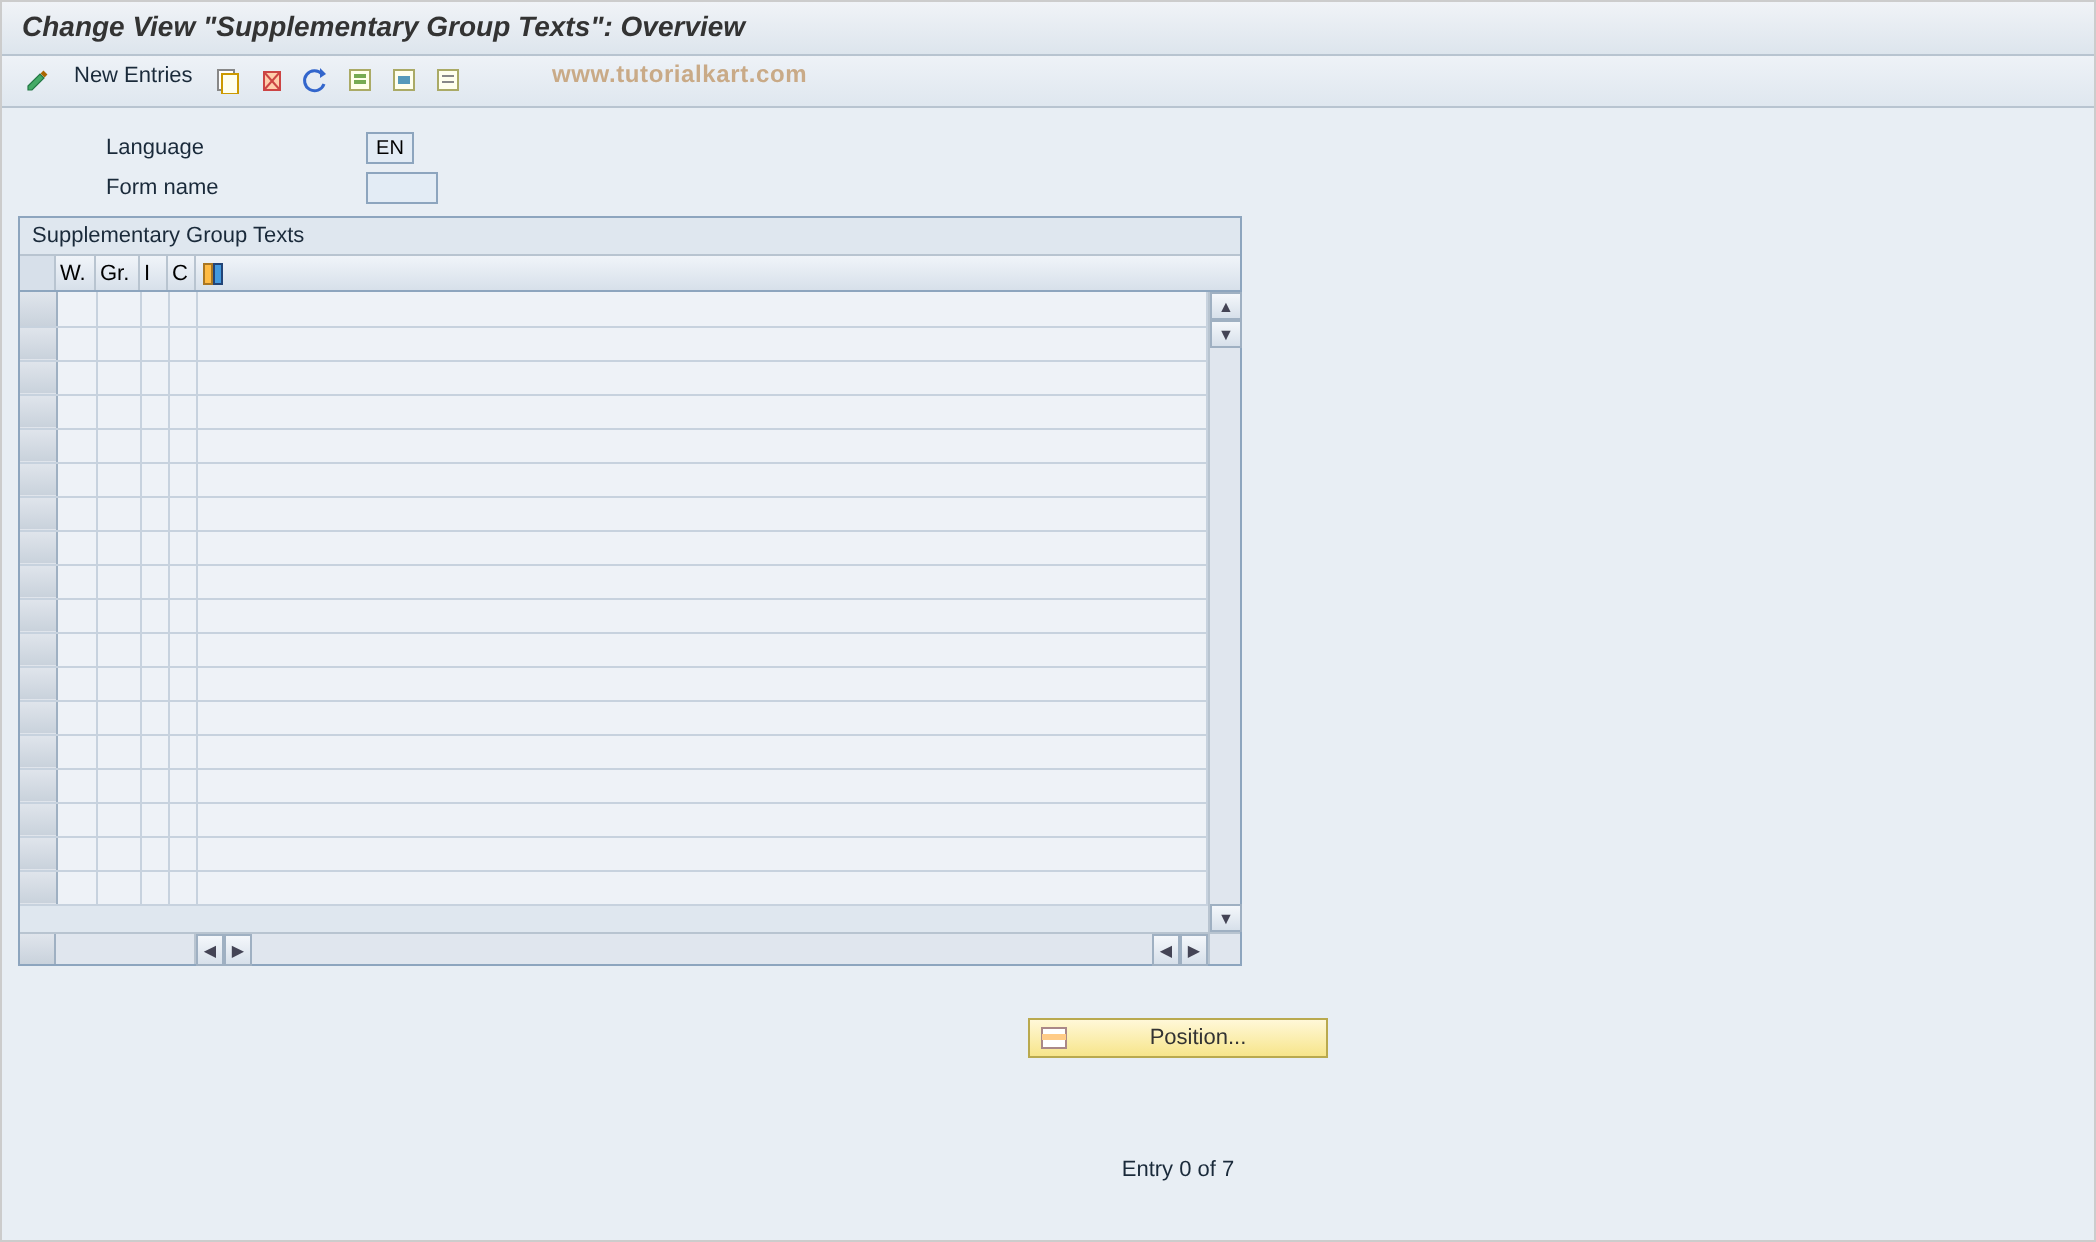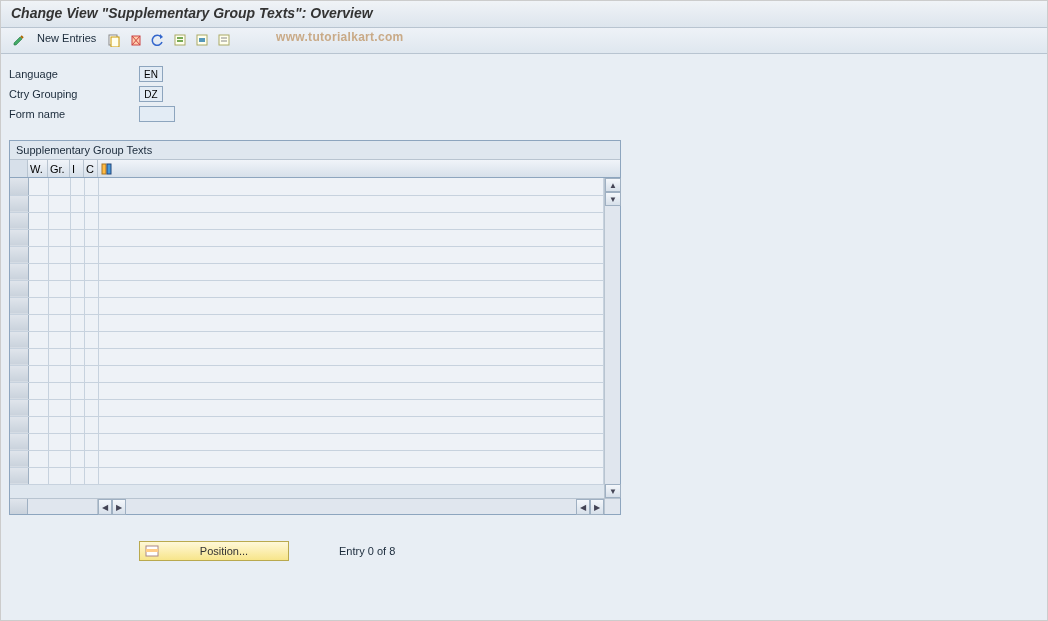--- a/index.html
+++ b/index.html
@@ -49,32 +49,32 @@
   .watermark {
     position:absolute;
     left:275px; top:2px;
     font-size:12px; font-weight:bold;
     color:#c9aa87;
     letter-spacing:0.3px;
     pointer-events:none;
   }
   .content { padding: 10px 8px; }
   .field-row { display:flex; align-items:center; height:20px; margin-bottom:0px;}
-  .field-label { width:130px; color:#1a2a3a; }
+  .field-label { width:130px; color:#1a2a3a;margin-left:44px; }
   .field-box {
     min-width:24px; height:16px;
     background:#e3ecf5;
     border:1px solid #8da5be;
     display:inline-flex; align-items:center; justify-content:center;
     font-size:10px; padding:0 2px;
   }
   .field-box.empty { width:36px; }
 
   .table-frame {
-    margin-top:16px;
+    margin-top:4px;
     width: 612px;
     border:1px solid #8da5be;
     background:#dfe7ef;
   }
   .table-title {
     padding:3px 6px;
     background:#dfe7ef;
     border-bottom:1px solid #b8c4d0;
     color:#1a2a3a;
   }
@@ -148,20 +148,21 @@
     display:flex; align-items:center; justify-content:center; font-size:8px; color:#445;
   }
   .hscroll .track{flex:1;}
   .hscroll .corner{width:16px; border-left:1px solid #b8c4d0;}
   .footer {
     margin-top:26px;
     display:flex;
     align-items:center;
     gap:50px;
     padding-left:130px;
+    flex-direction:column;
   }
   .position-btn {
     width:150px; height:20px;
     background:linear-gradient(#fff8d8,#f7e58a);
     border:1px solid #b9a94e;
     display:flex; align-items:center;
     cursor:pointer;
     padding:0 4px;
   }
   .position-btn .picon {
@@ -227,24 +228,20 @@
       </svg>
   </div>
   <div class="watermark">www.tutorialkart.com</div>
 </div>
 
 <div class="content">
 
   <div class="field-row">
     <div class="field-label">Language</div>
     <div class="field-box">EN</div>
-  </div>
-  <div class="field-row">
-    <div class="field-label">Ctry Grouping</div>
-    <div class="field-box">DZ</div>
   </div>
   <div class="field-row">
     <div class="field-label">Form name</div>
     <div class="field-box empty"></div>
   </div>
 
   <div class="table-frame">
     <div class="table-title">Supplementary Group Texts</div>
     <div class="table-head">
       <div class="th sel"></div>
@@ -432,16 +429,16 @@
   <div class="footer">
     <div class="position-btn">
       <span class="picon">
         <svg width="14" height="12">
             <rect x="1" y="1" width="12" height="10" fill="#fff" stroke="#a88"></rect>
             <rect x="1" y="4" width="12" height="3" fill="#fc8"></rect>
           </svg>
       </span>
       <span class="lbl">Position...</span>
     </div>
-    <div class="entry-text">Entry 0 of 8</div>
+    <div class="entry-text">Entry 0 of 7</div>
   </div>
 
 </div>
 
 </body></html>

